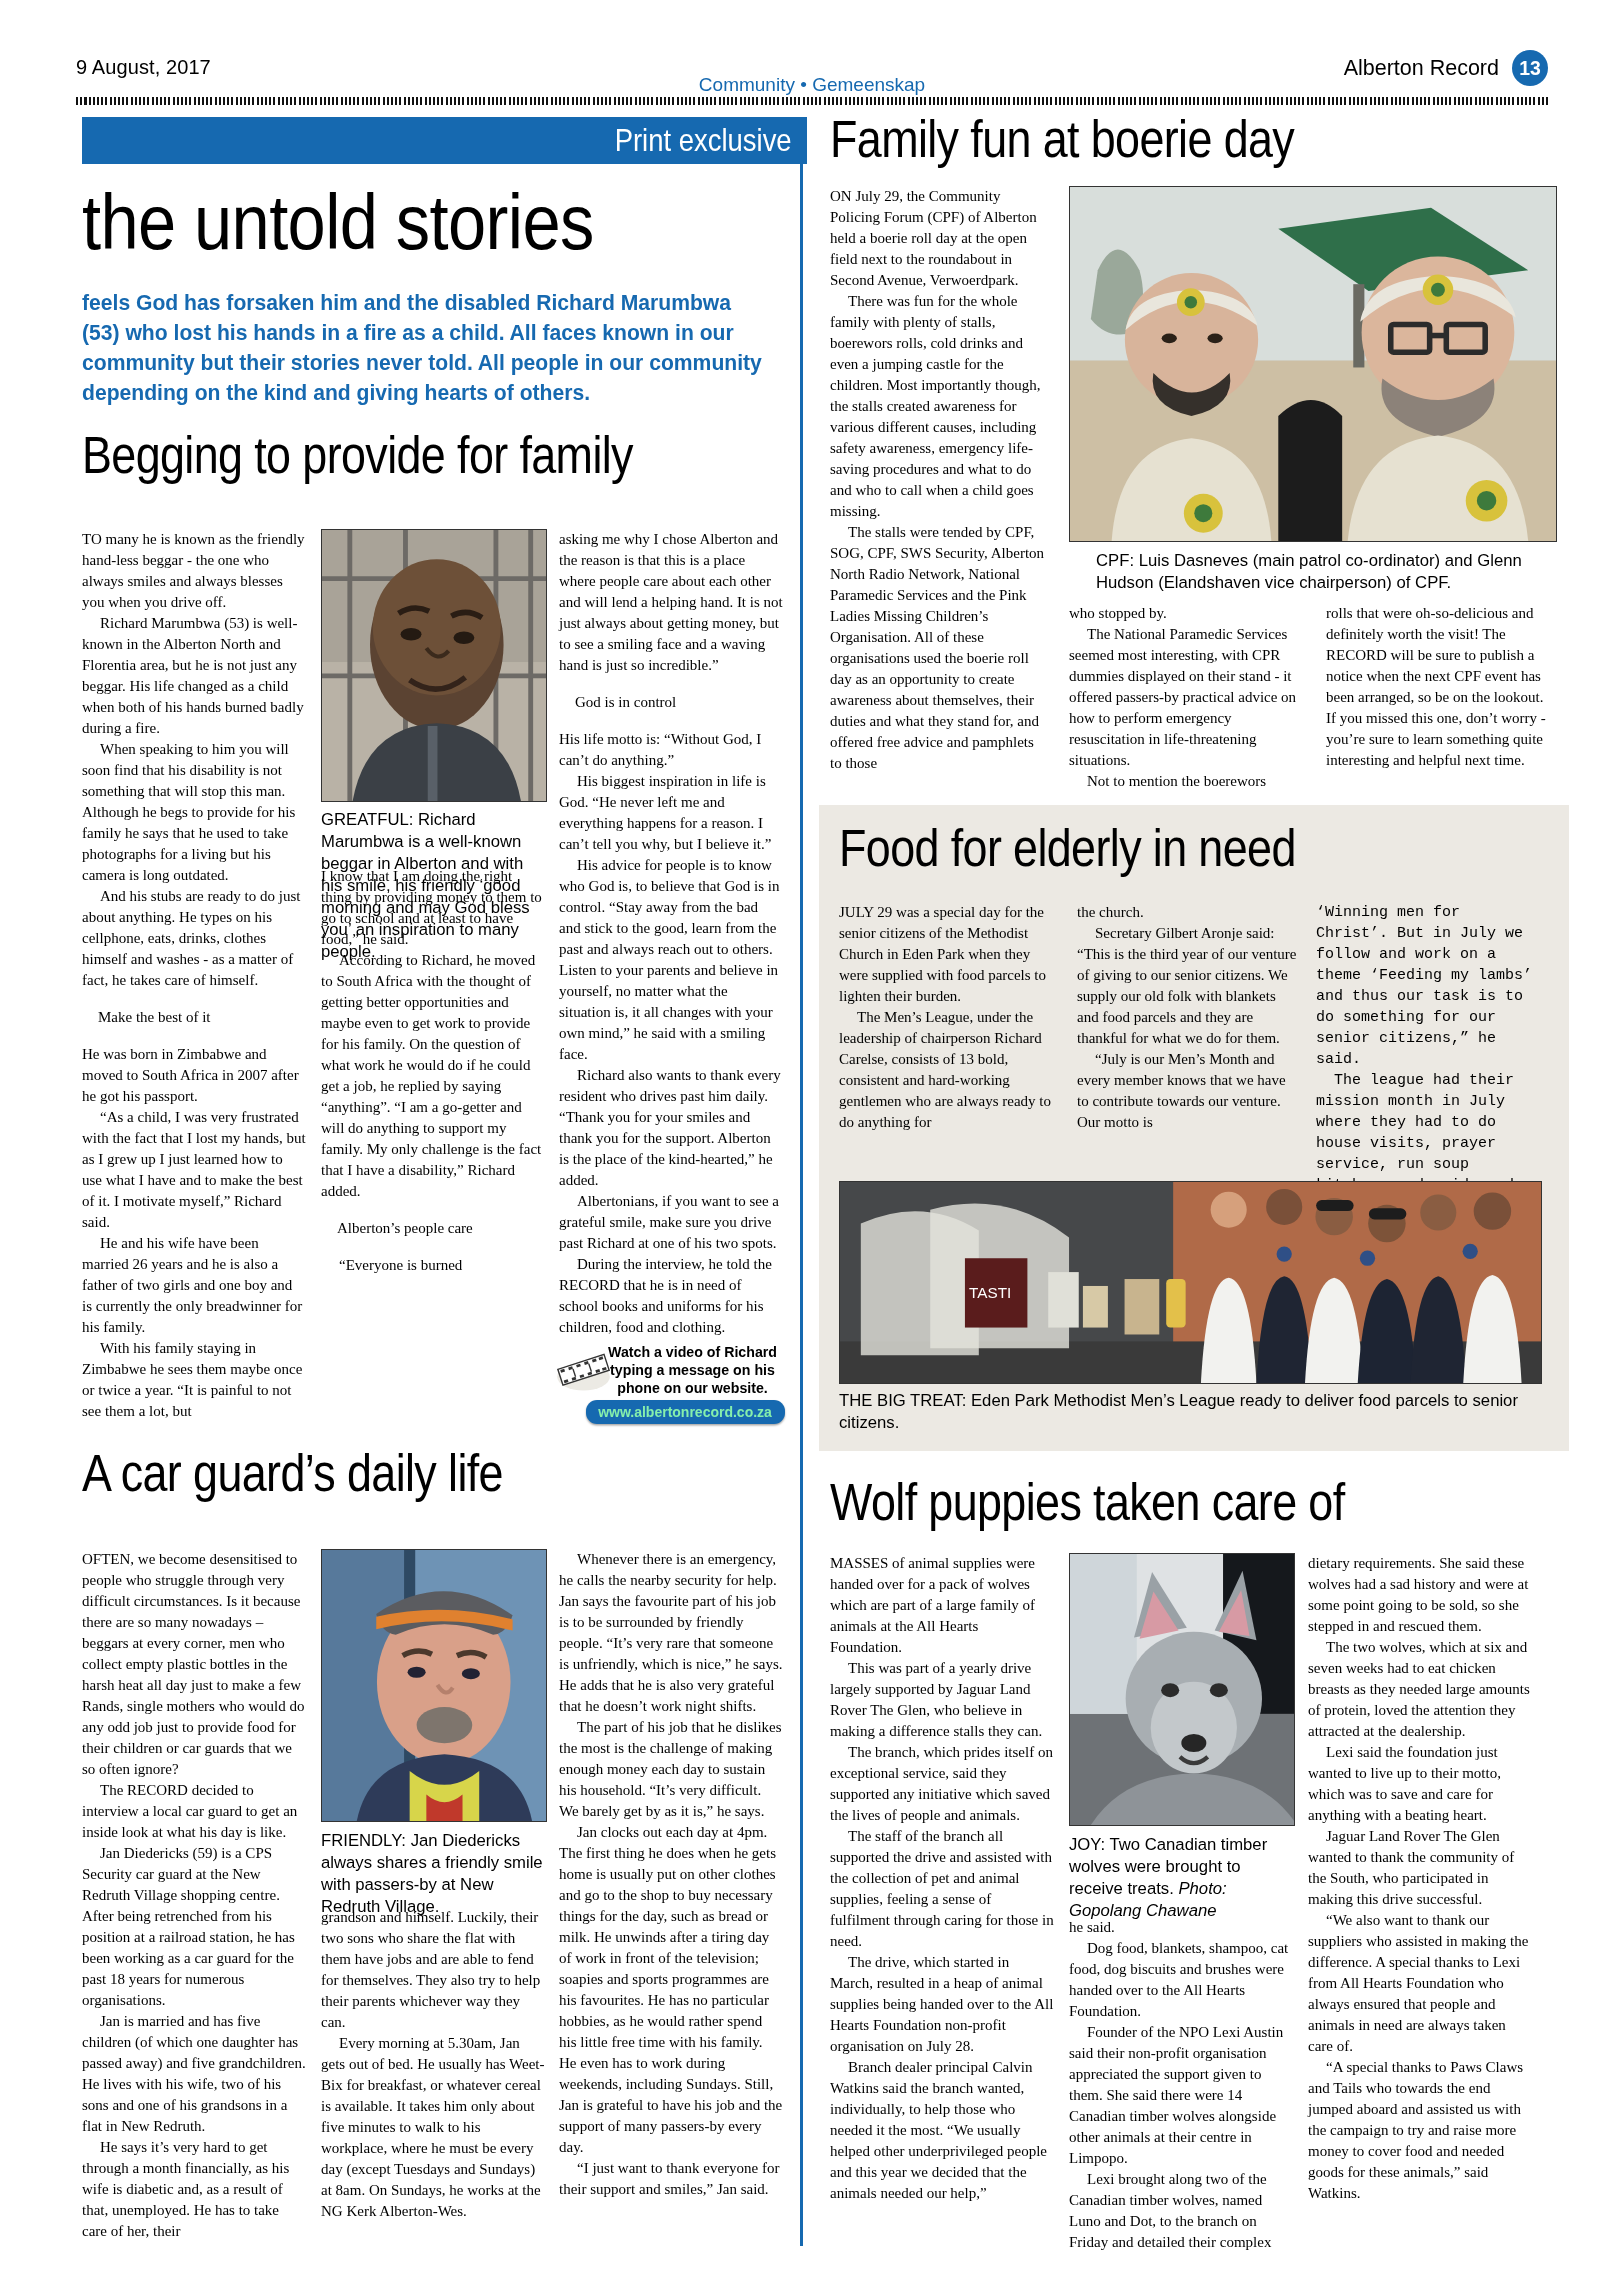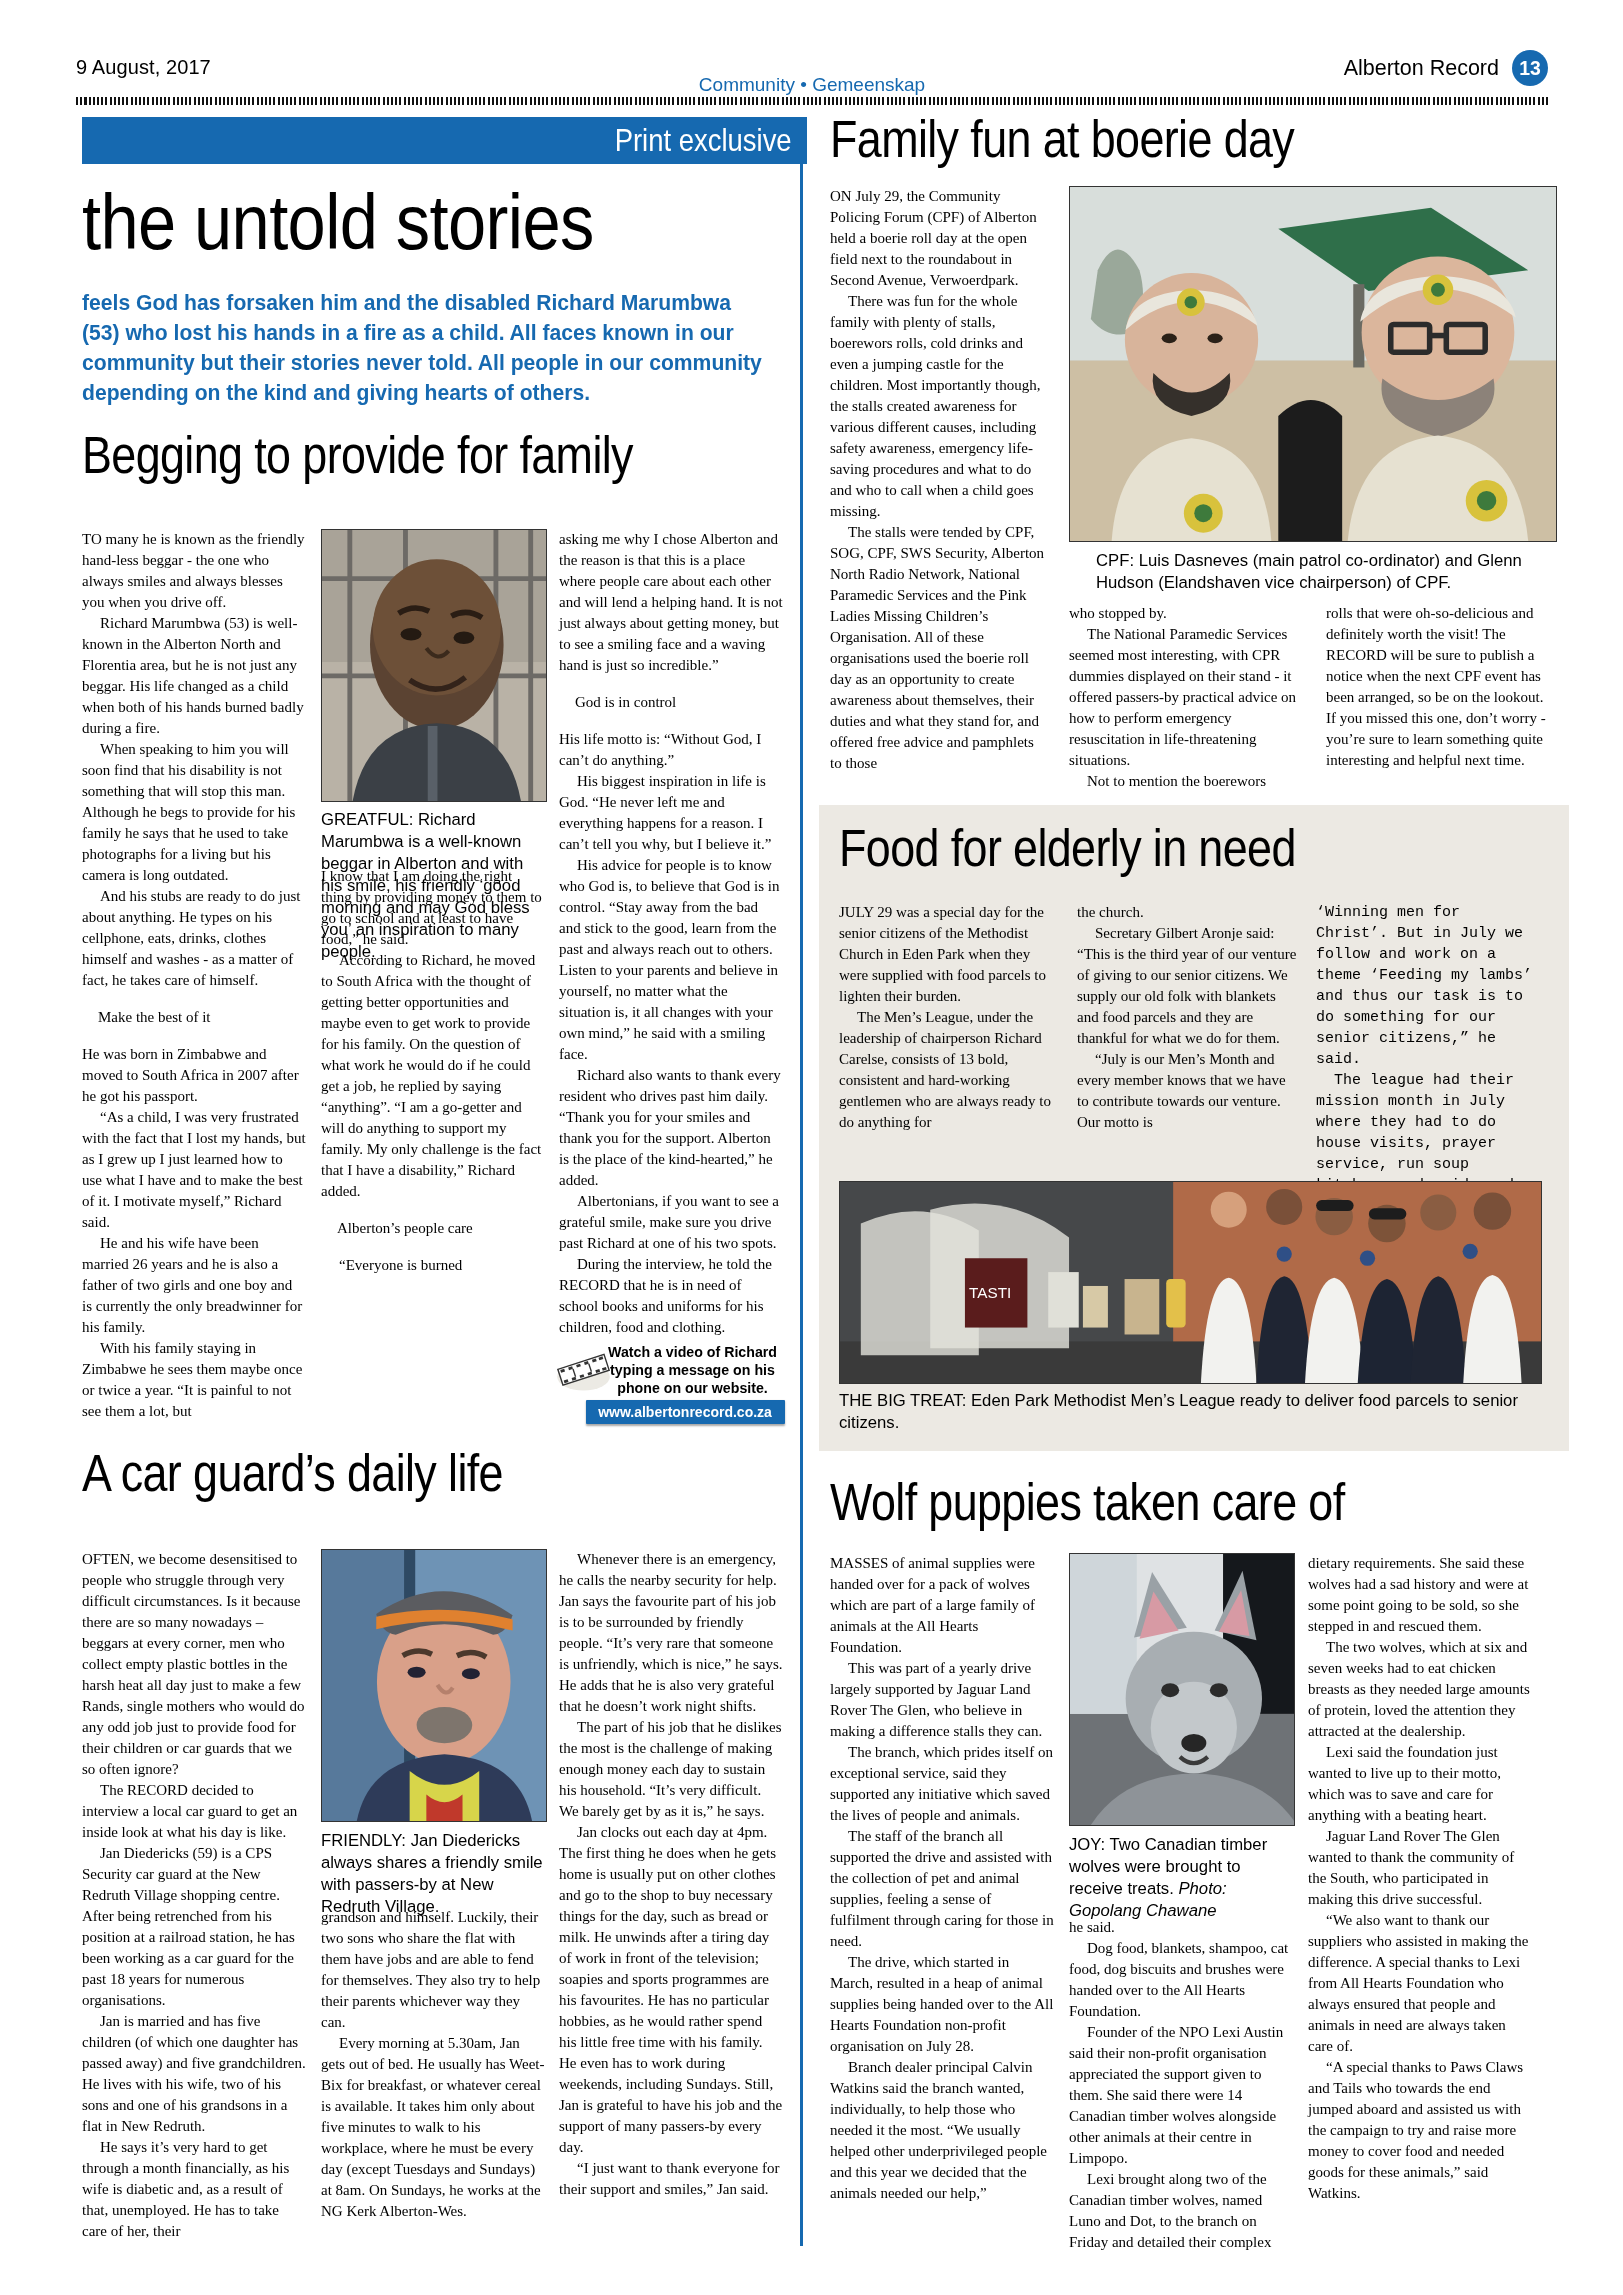--- a/index.html
+++ b/index.html
@@ -53,22 +53,22 @@
   .ph-richard{left:321px;top:529px;width:224px;height:271px;}
   .cap-richard{left:321px;top:809px;width:224px;}
 
   .ph-jan{left:321px;top:1549px;width:224px;height:271px;}
   .cap-jan{left:321px;top:1830px;width:224px;}
 
   
   .promo{position:absolute;left:555px;top:1343px;width:229px;height:82px;}
   .promo-text{position:absolute;left:46px;top:0;width:183px;font-family:"Liberation Sans",sans-serif;
       font-weight:bold;font-size:14.2px;line-height:18px;text-align:center;}
-  .promo-url{position:absolute;left:30.5px;top:57px;width:199px;height:23.6px;border-radius:1px;background:#1669b0;
-      color:#ffffff;font-family:"Liberation Sans",sans-serif;font-weight:bold;font-size:14px;
+  .promo-url{position:absolute;left:30.5px;top:57px;width:199px;height:23.6px;border-radius:11px;background:#1669b0;
+      color:#86efac;font-family:"Liberation Sans",sans-serif;font-weight:bold;font-size:14px;
       display:flex;align-items:center;justify-content:center;box-shadow:0 1.4px 2.1px rgba(0,0,0,.35);}
   .promo-film{position:absolute;left:0;top:5.6px;width:57px;height:43px;}
 
   
   .vrule{position:absolute;left:800px;top:164px;width:2.8px;height:2082px;background:#1669b0;}
 
   
   .hd-boerie{position:absolute;left:830px;top:110px;font-size:51px;}
 
   .b-c1{position:absolute;left:830px;top:186px;width:217px;}

